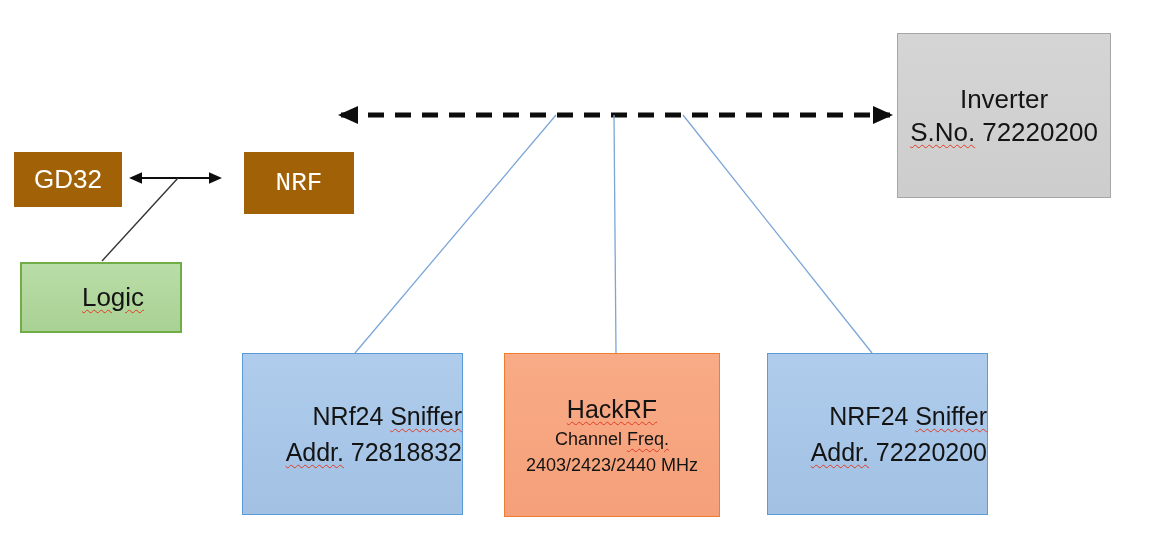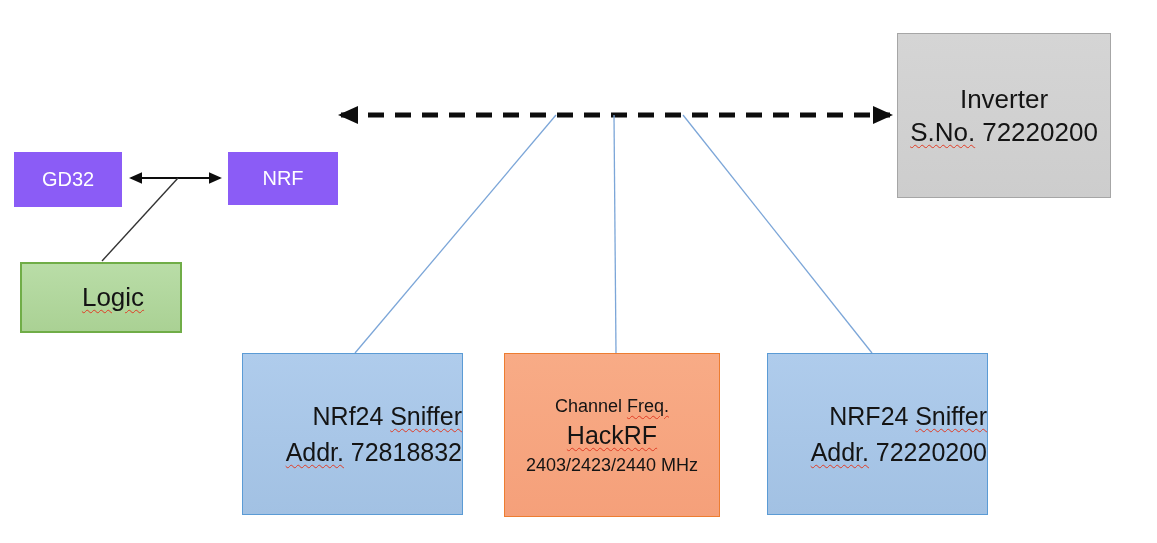--- a/index.html
+++ b/index.html
@@ -16,26 +16,26 @@
   }
   .line { white-space:nowrap; }
 
   
   .box-gray  { background:linear-gradient(180deg,#d5d5d5,#cdcdcd); border:1px solid #a6a6a6; }
   .dtu       { left:20px;  top:27px;  width:313px; height:180px; font-size:26px; line-height:33px; }
   .inverter  { left:897px; top:33px;  width:214px; height:165px; font-size:26px; line-height:33px; }
 
   
   .chip {
-    position:absolute; background:#8b5cf6; color:#ffffff;
+    position:absolute; background:#a16207; color:#ffffff;
     display:flex; align-items:center; justify-content:center;
-    font-size:20px;
+    font-size:26px;
   }
   .gd32 { left:14px;  top:152px; width:108px; height:55px; }
-  .nrf  { left:228px; top:152px; width:110px; height:53px; }
+  .nrf  { left:244px; top:152px; width:110px; height:62px;font-family:Liberation Mono, monospace; }
 
   
   .box-green { background:linear-gradient(180deg,#b9dda7,#aad194); border:2px solid #70ad47;padding-left:24px; }
   .logic { left:20px; top:262px; width:162px; height:71px; font-size:26px; }
 
   
   .box-blue { background:linear-gradient(180deg,#afccec,#a2c1e3); border:1.5px solid #5b9bd5;align-items:flex-end; }
   .sniffer1 { left:242px; top:353px; width:221px; height:162px; font-size:25px; line-height:36px; }
   .sniffer2 { left:767px; top:353px; width:221px; height:162px; font-size:25px; line-height:36px; }
 
@@ -103,25 +103,25 @@
   <div class="box box-blue sniffer1">
     <div class="line">
       <span>NRf24</span><span class="sq gap">Sniffer</span>
     </div>
     <div class="line">
       <span class="sq">Addr.</span><span class="gap">72818832</span>
     </div>
   </div>
 
   <div class="box box-orange hackrf">
+    <div class="line title">
+      <span class="sq">HackRF</span>
+    </div>
     <div class="line sub">
       <span>Channel</span><span class="sq gap">Freq.</span>
-    </div>
-    <div class="line title">
-      <span class="sq">HackRF</span>
     </div>
     <div class="line sub">2403/2423/2440 MHz</div>
   </div>
 
   <div class="box box-blue sniffer2">
     <div class="line">
       <span>NRF24</span><span class="sq gap">Sniffer</span>
     </div>
     <div class="line">
       <span class="sq">Addr.</span><span class="gap">72220200</span>

